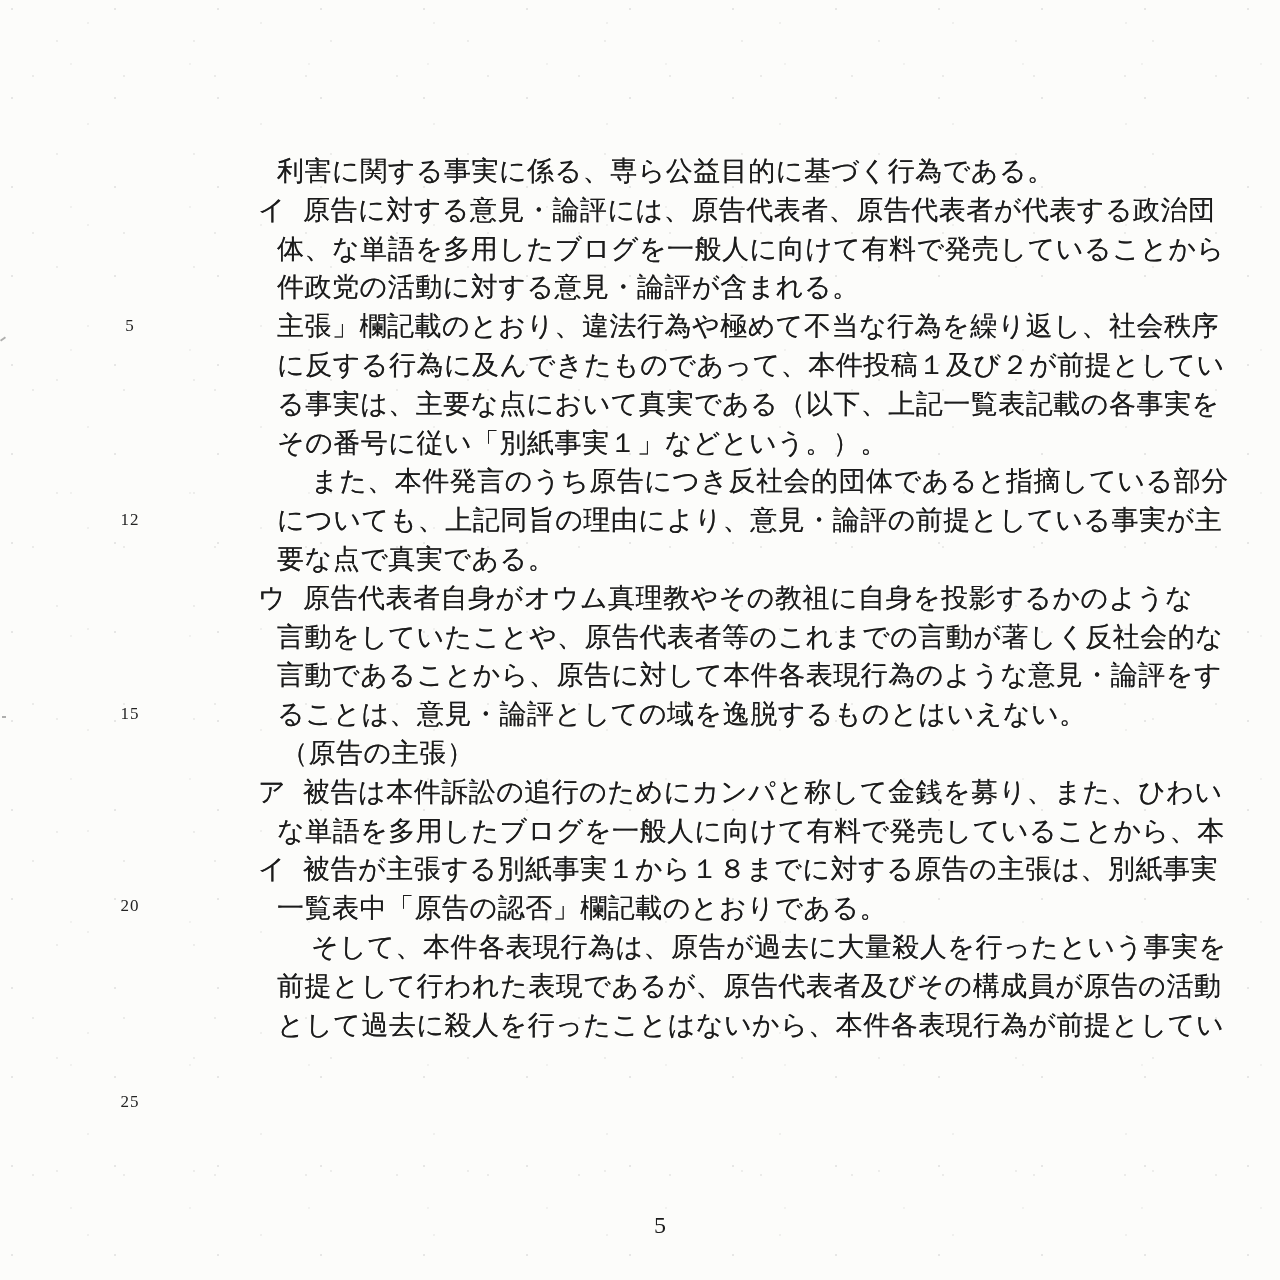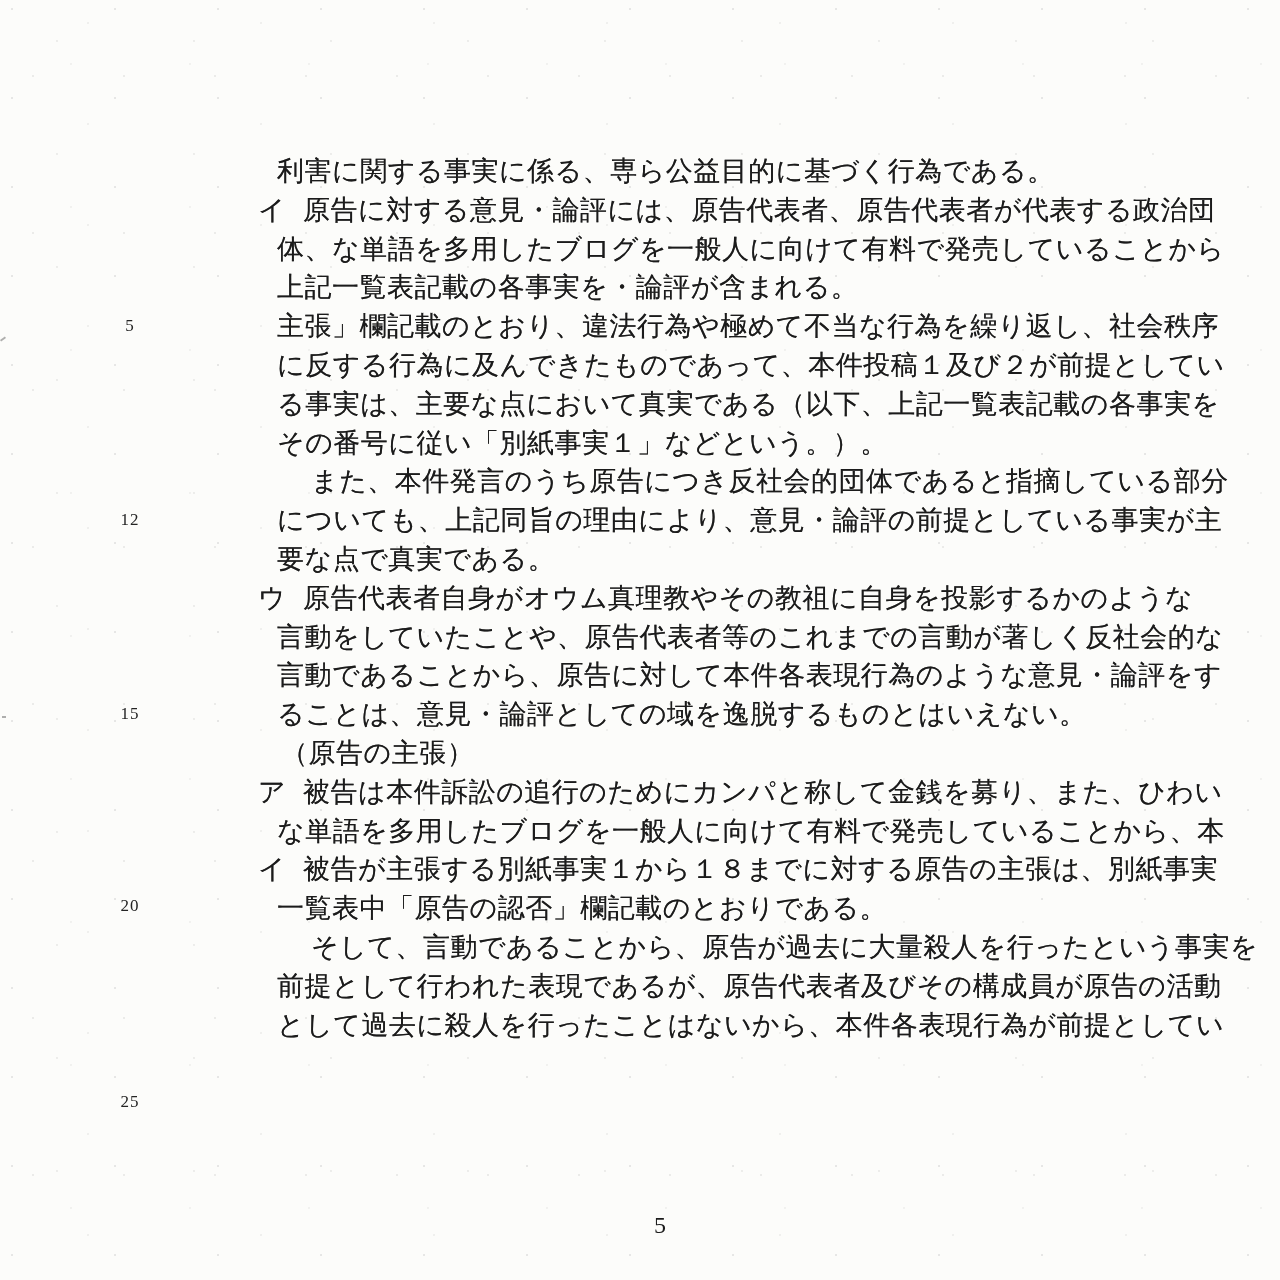--- a/index.html
+++ b/index.html
@@ -87,36 +87,36 @@
       <div class="line-num" style="top: 510.2px;">12</div>
       <div class="line-num" style="top: 704.2px;">15</div>
       <div class="line-num" style="top: 896px;">20</div>
       <div class="line-num" style="top: 1092.2px;">25</div>
     </div>
 
   <div id="textBlock" class="text-block">
       <div class="doc-line indent-body"><span>利害に関する事実に係る、専ら公益目的に基づく行為である。</span></div>
       <div class="doc-line indent-item"><span class="item-marker">イ</span><span>原告に対する意見・論評には、原告代表者、原告代表者が代表する政治団</span></div>
       <div class="doc-line indent-body"><span>体、な単語を多用したブログを一般人に向けて有料で発売していることから</span></div>
-      <div class="doc-line indent-body"><span>上記一覧表記載の各事実を・論評が含まれる。</span></div>
+      <div class="doc-line indent-body"><span>件政党の活動に対する意見・論評が含まれる。</span></div>
       <div class="doc-line indent-body"><span>主張」欄記載のとおり、違法行為や極めて不当な行為を繰り返し、社会秩序</span></div>
       <div class="doc-line indent-body"><span>に反する行為に及んできたものであって、本件投稿１及び２が前提としてい</span></div>
       <div class="doc-line indent-body"><span>る事実は、主要な点において真実である（以下、上記一覧表記載の各事実を</span></div>
       <div class="doc-line indent-body"><span>その番号に従い「別紙事実１」などという。）。</span></div>
       <div class="doc-line indent-para"><span>また、本件発言のうち原告につき反社会的団体であると指摘している部分</span></div>
       <div class="doc-line indent-body"><span>についても、上記同旨の理由により、意見・論評の前提としている事実が主</span></div>
       <div class="doc-line indent-body"><span>要な点で真実である。</span></div>
       <div class="doc-line indent-item"><span class="item-marker">ウ</span><span>原告代表者自身がオウム真理教やその教祖に自身を投影するかのような</span></div>
       <div class="doc-line indent-body"><span>言動をしていたことや、原告代表者等のこれまでの言動が著しく反社会的な</span></div>
       <div class="doc-line indent-body"><span>言動であることから、原告に対して本件各表現行為のような意見・論評をす</span></div>
       <div class="doc-line indent-body"><span>ることは、意見・論評としての域を逸脱するものとはいえない。</span></div>
       <div class="doc-line indent-label"><span>（原告の主張）</span></div>
       <div class="doc-line indent-item"><span class="item-marker">ア</span><span>被告は本件訴訟の追行のためにカンパと称して金銭を募り、また、ひわい</span></div>
       <div class="doc-line indent-body"><span>な単語を多用したブログを一般人に向けて有料で発売していることから、本</span></div>
       <div class="doc-line indent-item"><span class="item-marker">イ</span><span>被告が主張する別紙事実１から１８までに対する原告の主張は、別紙事実</span></div>
       <div class="doc-line indent-body"><span>一覧表中「原告の認否」欄記載のとおりである。</span></div>
-      <div class="doc-line indent-para"><span>そして、言動であることから、原告が過去に大量殺人を行ったという事実を</span></div>
+      <div class="doc-line indent-para"><span>そして、本件各表現行為は、原告が過去に大量殺人を行ったという事実を</span></div>
       <div class="doc-line indent-body"><span>前提として行われた表現であるが、原告代表者及びその構成員が原告の活動</span></div>
       <div class="doc-line indent-body"><span>として過去に殺人を行ったことはないから、本件各表現行為が前提としてい</span></div>
     </div>
 
   <div class="page-number">5</div>
 </div>
 
 </body></html>

